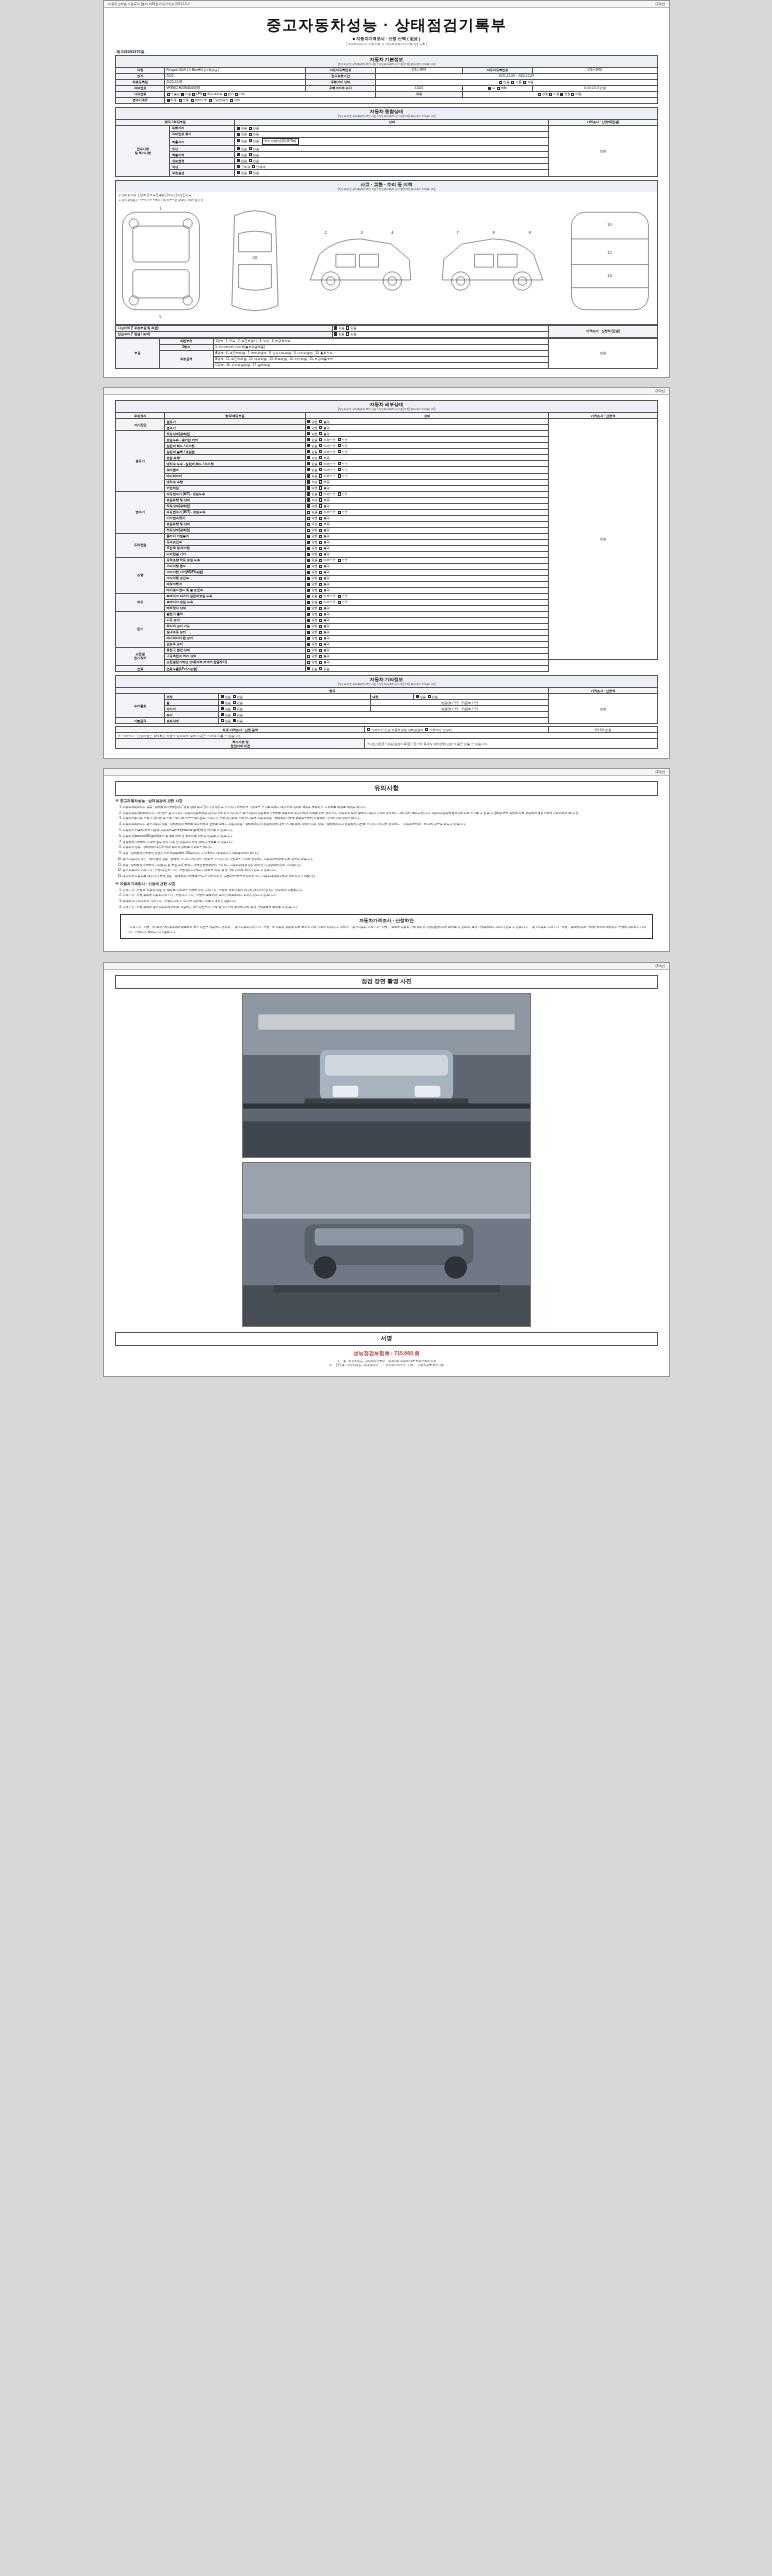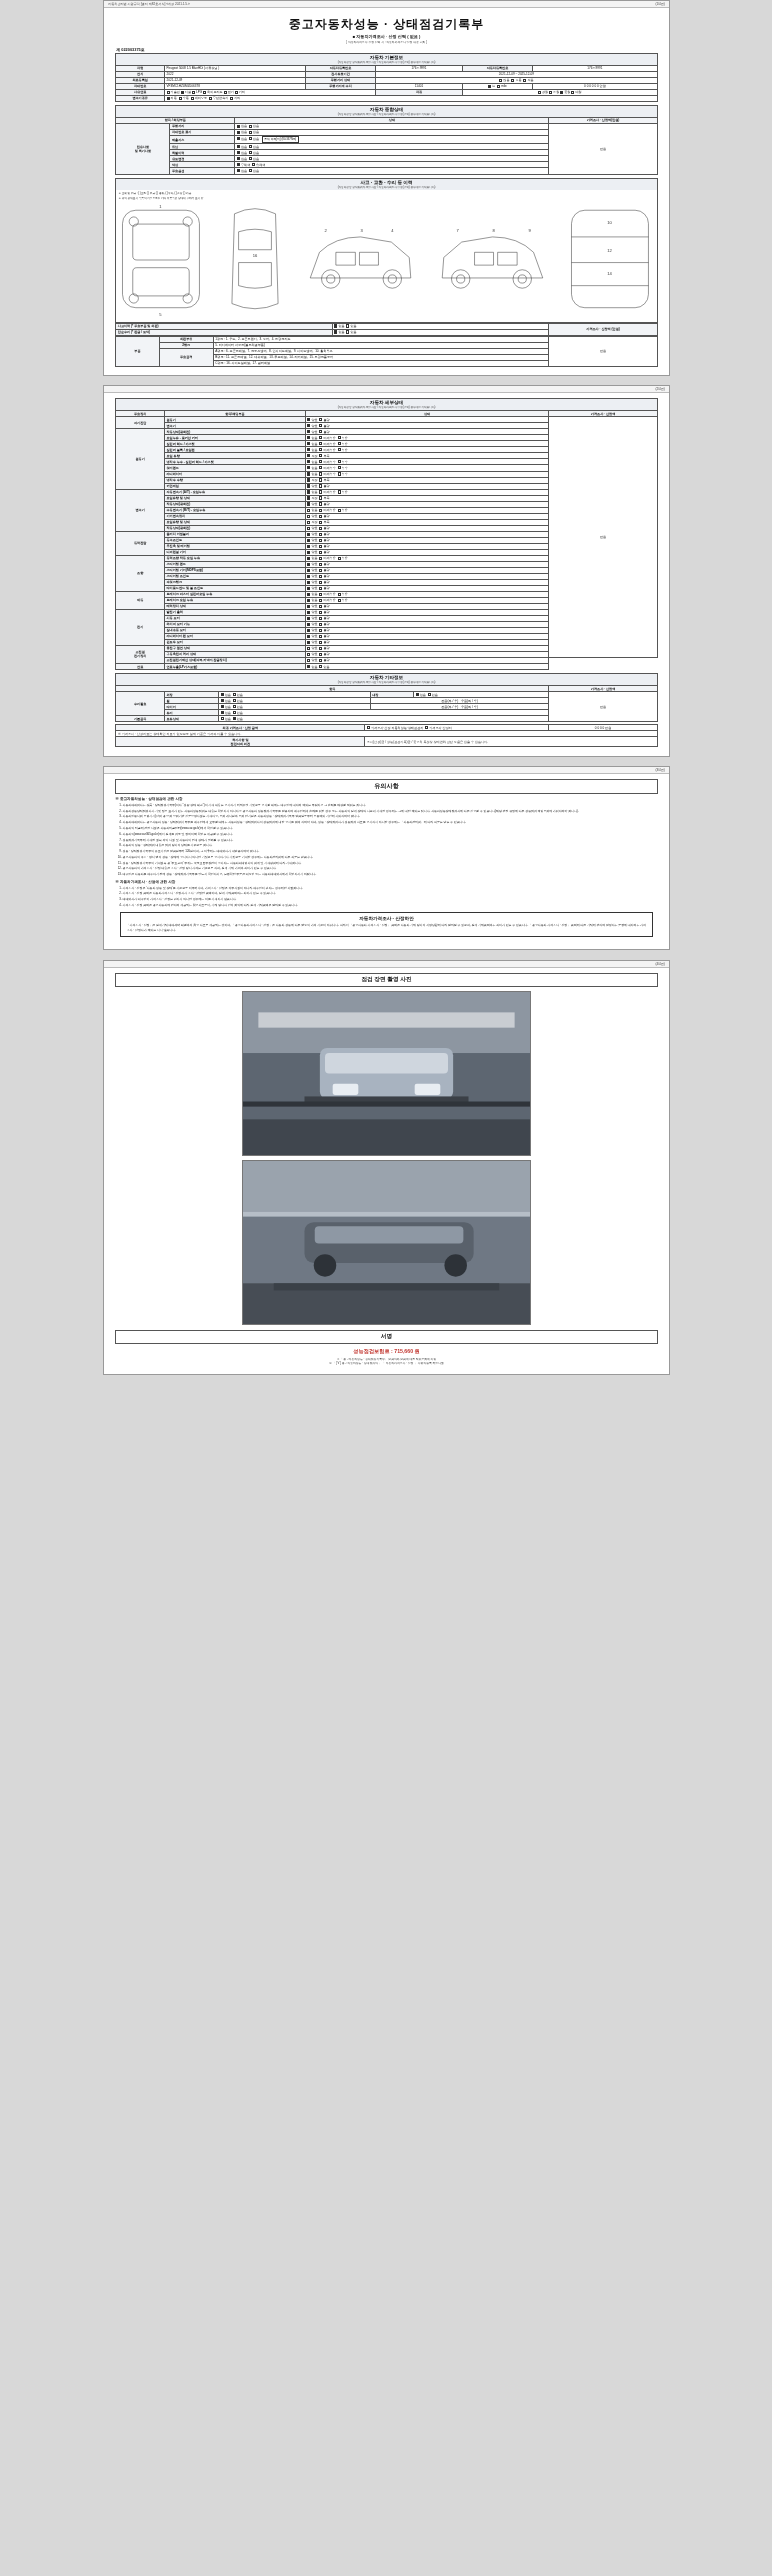--- a/index.html
+++ b/index.html
@@ -24,21 +24,21 @@
     font-size: 3.1px;
     color: #444;
     border-bottom: 0.5px solid #bbb;
     padding: 1px 4.1px;
     display: flex;
     justify-content: space-between;
     background: #f4f4f4;
   }
   .doc-title {
     text-align: center;
-    font-size: 12px;
+    font-size: 15px;
     font-weight: bold;
     letter-spacing: 1px;
     margin: 3.1px 0 1px 0;
   }
   .doc-sub {
     text-align: center;
     font-size: 4.1px;
     font-weight: bold;
     margin-bottom: 1px;
   }

